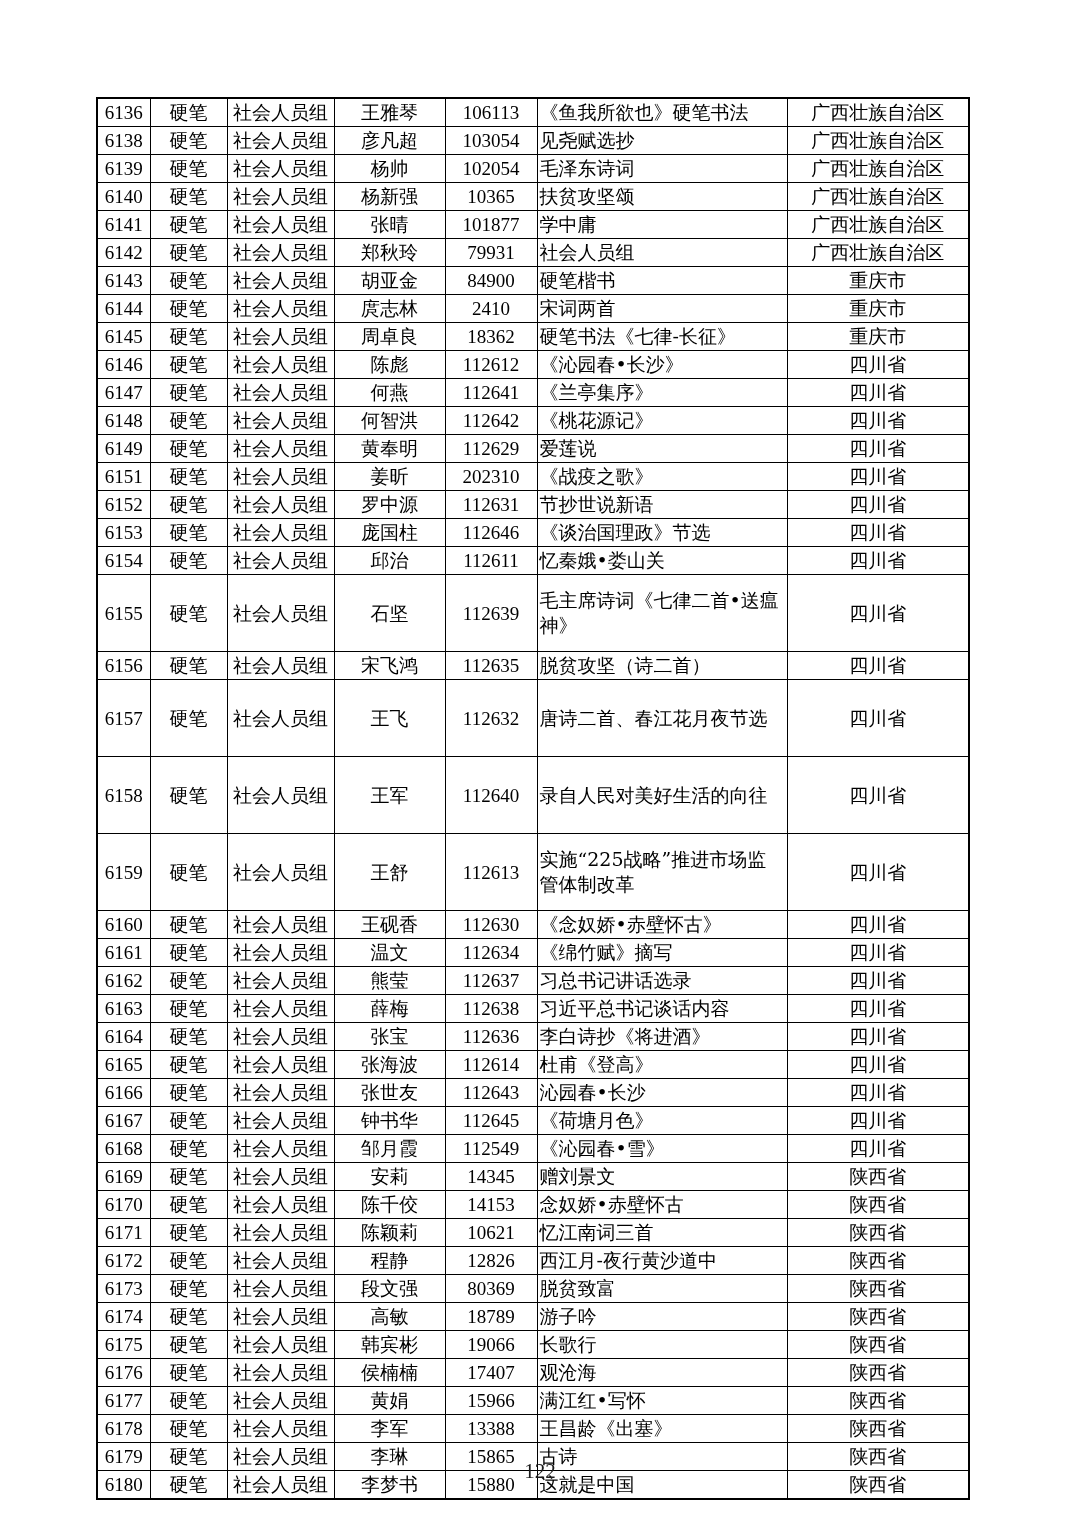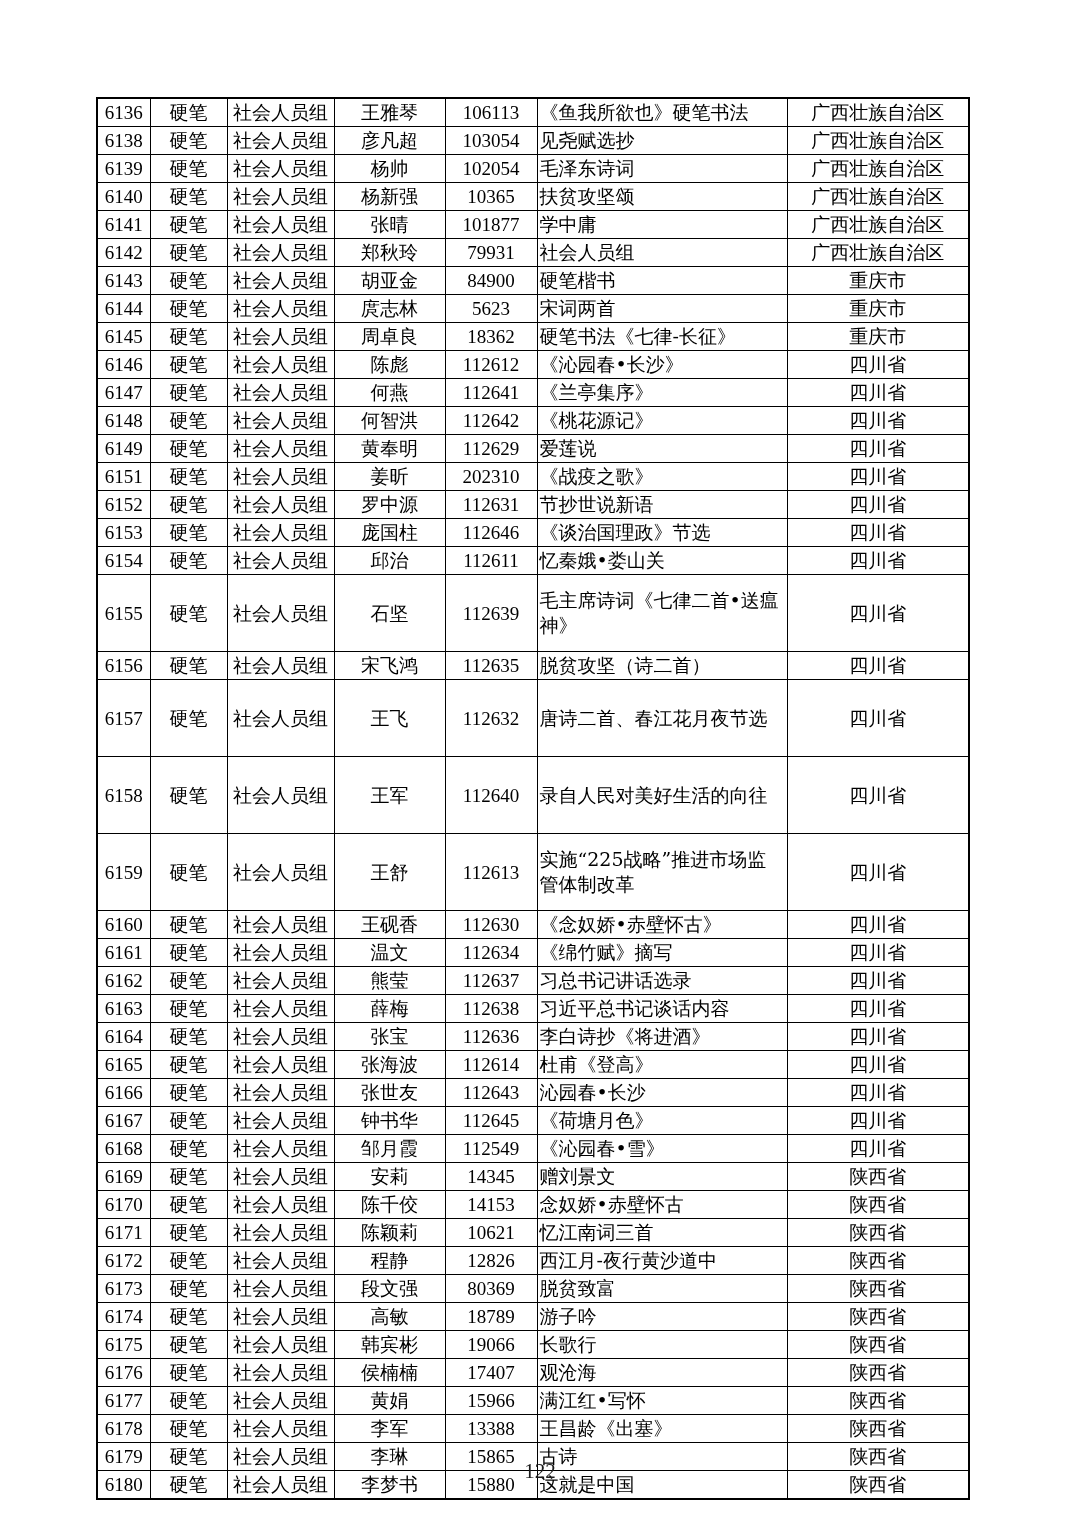--- a/index.html
+++ b/index.html
@@ -157,21 +157,21 @@
             <td class="name">胡亚金</td>
             <td class="code">84900</td>
             <td class="work">硬笔楷书</td>
             <td class="region">重庆市</td>
           </tr>
           <tr>
             <td class="seq">6144</td>
             <td class="cat">硬笔</td>
             <td class="group">社会人员组</td>
             <td class="name">庹志林</td>
-            <td class="code">5623</td>
+            <td class="code">2410</td>
             <td class="work">宋词两首</td>
             <td class="region">重庆市</td>
           </tr>
           <tr>
             <td class="seq">6145</td>
             <td class="cat">硬笔</td>
             <td class="group">社会人员组</td>
             <td class="name">周卓良</td>
             <td class="code">18362</td>
             <td class="work">硬笔书法《七律-长征》</td>

